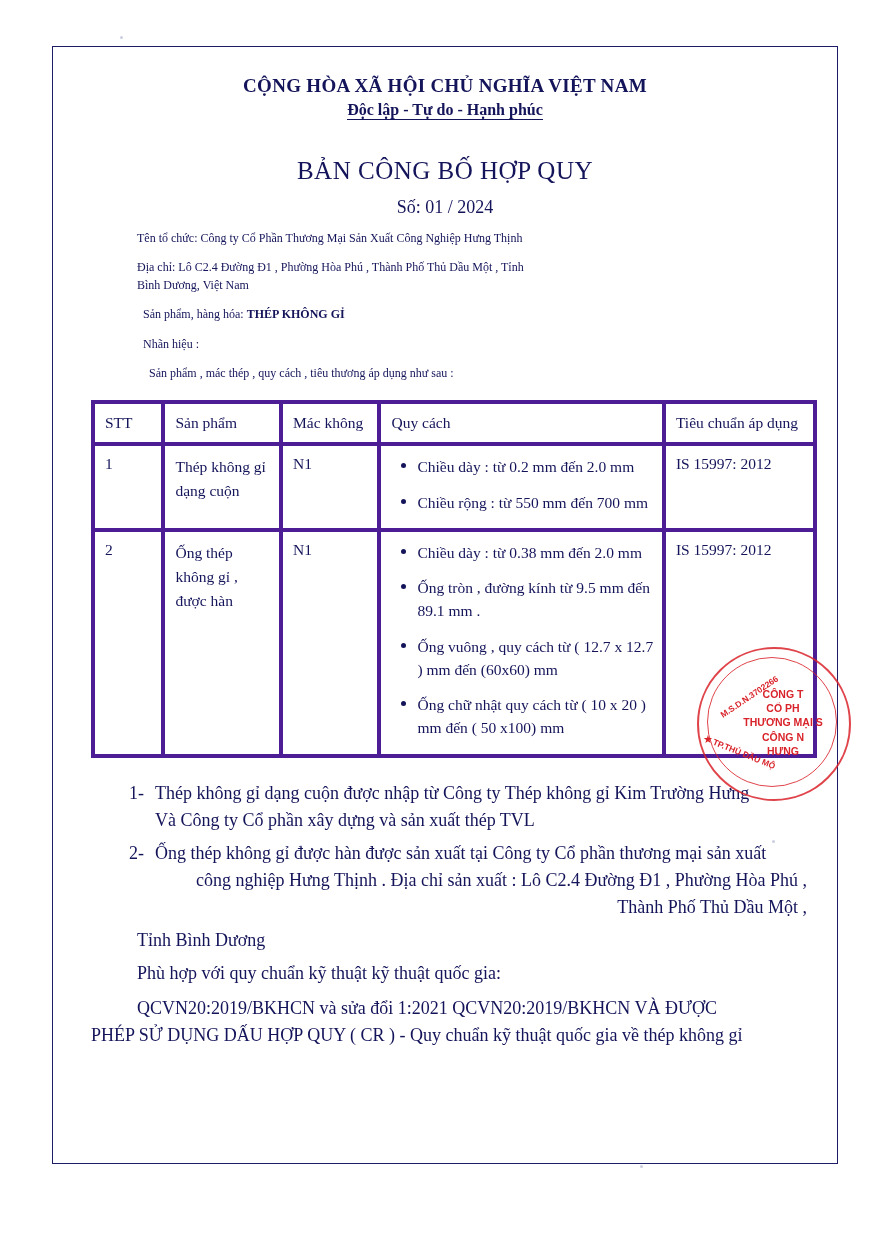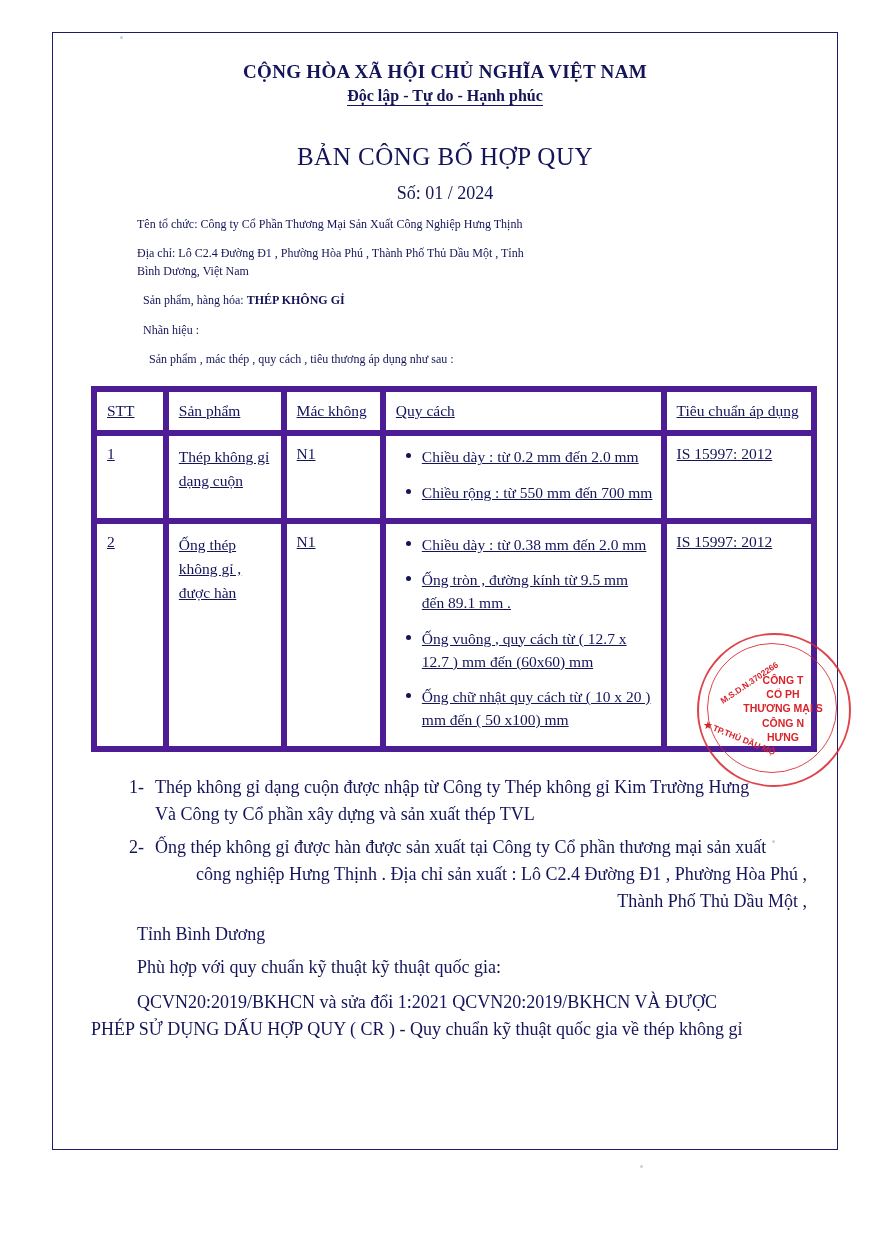--- a/index.html
+++ b/index.html
@@ -11,21 +11,21 @@
     height: 1260px;
     background: #ffffff;
     font-family: "Liberation Serif", serif;
     color: #14145a;
     position: relative;
     overflow: hidden;
   }
   .page {
     position: absolute;
     left: 52px;
-    top: 32px;
+    top: 46px;
     width: 786px;
     height: 1118px;
     border: 1px solid #1c1c6a;
     box-sizing: border-box;
     background: #fff;
   }
   .inner {
     padding: 18px 30px 10px 30px;
     box-sizing: border-box;
   }
@@ -74,26 +74,25 @@
     font-weight: bold;
   }
   table.spec {
     border-collapse: collapse;
     width: 726px;
     margin-top: 18px;
     margin-left: 8px;
     font-size: 15.5px;
   }
   table.spec td, table.spec th {
-    border: 6px solid #4c1d95;
+    border: 4px solid #4c1d95;
     vertical-align: top;
     padding: 9px 8px 12px 10px;
     font-weight: normal;
     text-align: left;
-    text-decoration: underline;
   }
   table.spec th {
     padding-top: 10px;
     padding-bottom: 10px;
   }
   .col-stt { width: 56px; text-align: center; }
   .col-sp { width: 116px; }
   .col-mac { width: 90px; text-align: center; }
   .col-qc { width: 330px; }
   .col-tc { width: 160px; }

